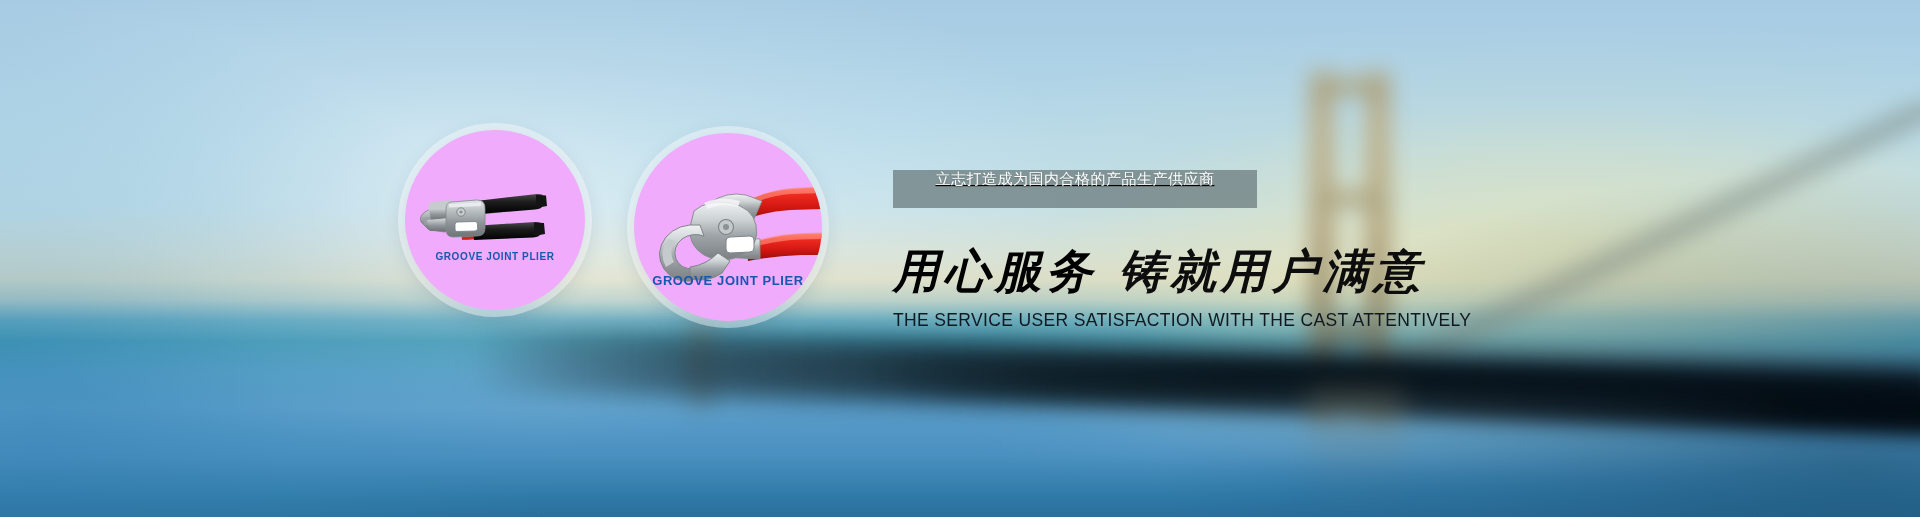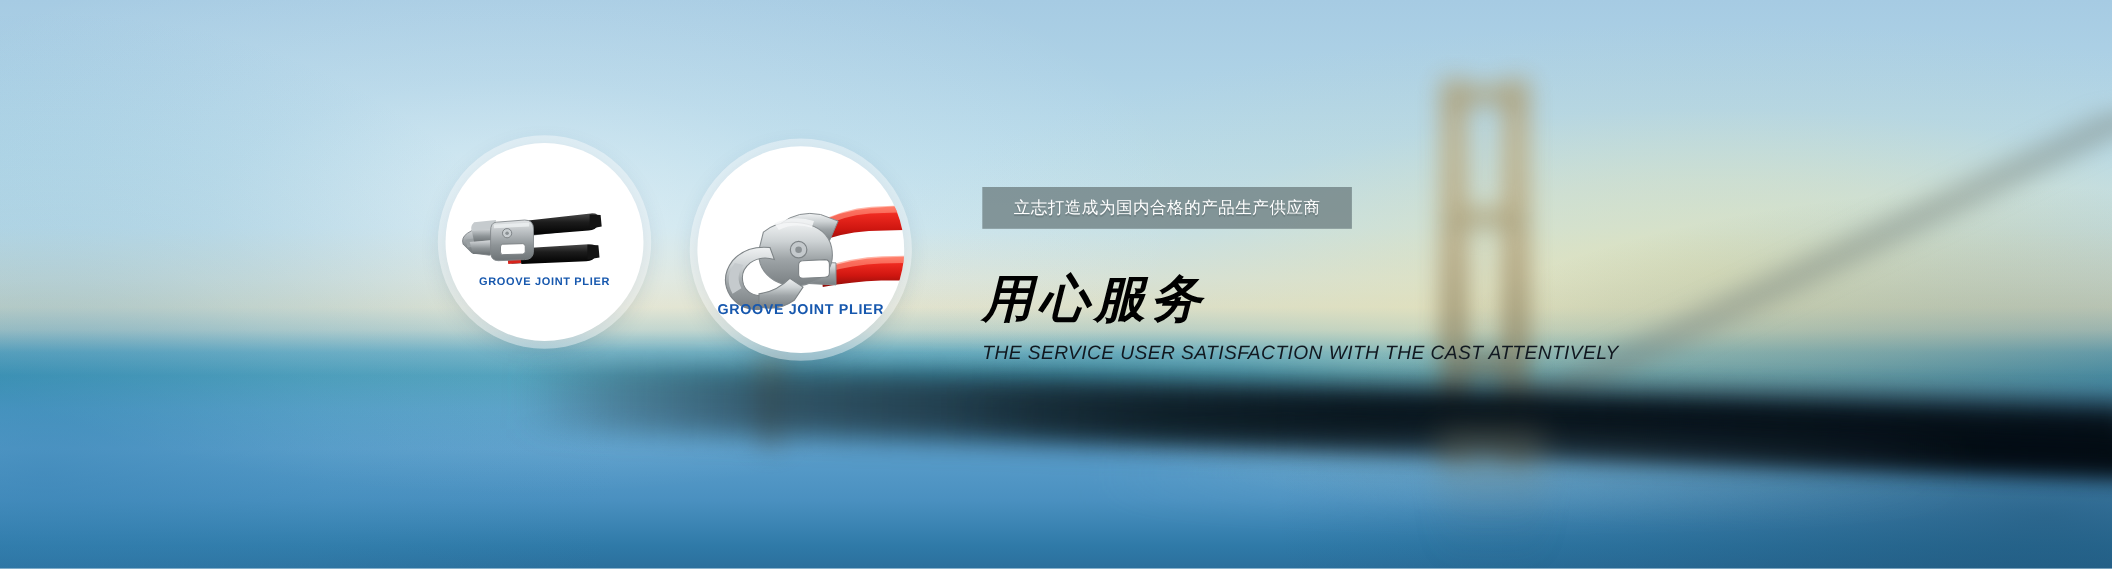--- a/index.html
+++ b/index.html
@@ -197,21 +197,21 @@
     height: 86px;
     filter: blur(11px);
     opacity: 0.40;
     background: linear-gradient(to bottom, #8a7e5c, #6f6e5c, #4a5e66);
   }
 
   
   .product-circle {
     position: absolute;
     border-radius: 50%;
-    background: #ffffff;
+    background: #f0abfc;
     box-shadow: 0 0 0 7px rgba(255,255,255,0.42),
                 0 6px 22px rgba(30,70,100,0.22);
     overflow: hidden;
   }
   .circle-one {
     left: 405px;
     top: 130px;
     width: 180px;
     height: 180px;
   }
@@ -245,26 +245,26 @@
     top: 0;
     width: 100%;
     height: 100%;
   }
 
   
   .tagline-bar {
     position: absolute;
     left: 893px;
     top: 170px;
-    width: 336px;
+    width: 364px;
     height: 38px;
     background: rgba(110,127,129,0.78);
     display: flex;
-    align-items: center;
     justify-content: center;
+    text-decoration: underline;
   }
   .tagline-bar-text {
     color: #ffffff;
     font-size: 15px;
     letter-spacing: 0.5px;
     font-family: "Liberation Sans", "DejaVu Sans", sans-serif;
     text-shadow: 0 1px 1px rgba(0,0,0,0.18);
   }
 
   .headline {
@@ -292,21 +292,20 @@
   .subline {
     position: absolute;
     left: 893px;
     top: 310px;
     color: #111820;
     font-size: 17.5px;
     font-weight: normal;
     letter-spacing: 0.35px;
     white-space: nowrap;
     font-family: "Liberation Sans", sans-serif;
-    font-style: italic;
   }
 </style>
 </head>
 <body>
 
 <div id="banner">
 
   <div class="bg-layer bg-sky"></div>
   <div class="bg-layer bg-haze-right"></div>
   <div class="bg-layer bg-haze-left"></div>
@@ -415,17 +414,18 @@
     </svg>
     <div class="product-label">GROOVE JOINT PLIER</div>
   </div>
 
   <div class="tagline-bar">
     <span class="tagline-bar-text">立志打造成为国内合格的产品生产供应商</span>
   </div>
 
   <div class="headline">
     <span class="headline-red">用心服务</span>
+    <span class="headline-black">铸就用户满意</span>
   </div>
 
   <div class="subline">THE SERVICE USER SATISFACTION WITH THE CAST ATTENTIVELY</div>
 
 </div>
 
 </body></html>

